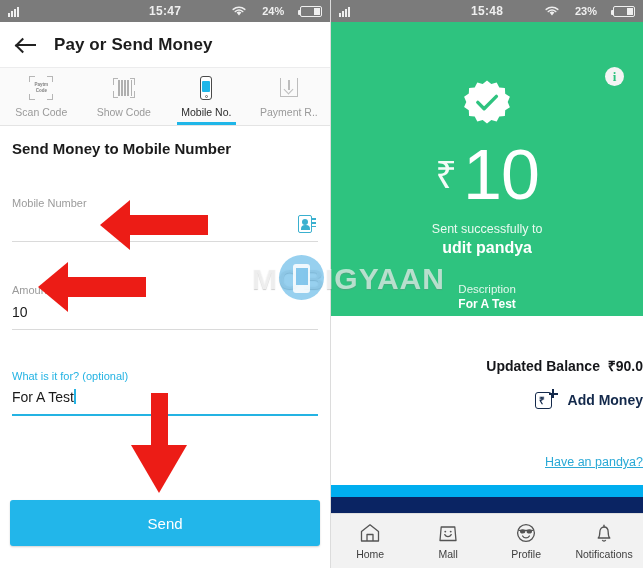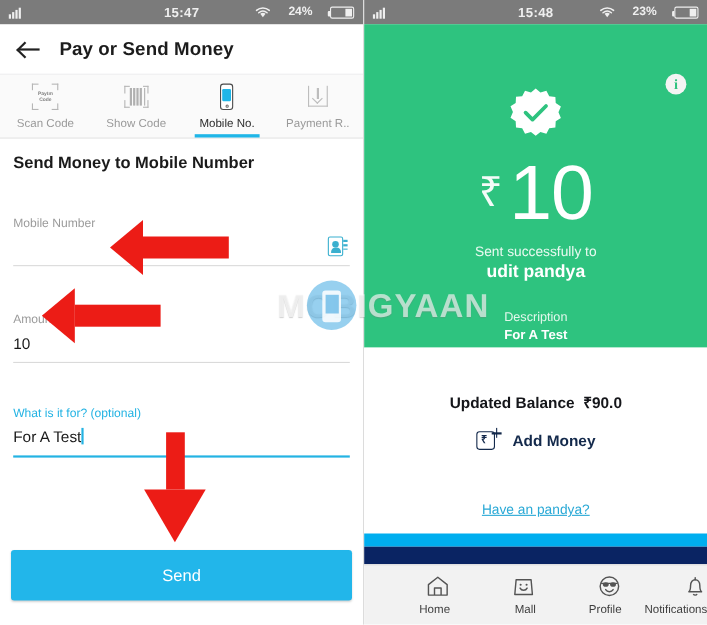--- a/index.html
+++ b/index.html
@@ -165,21 +165,21 @@
     margin-top: 14px; display: flex; align-items: center; gap: 6px; color: #fff;
   }
   .amount-rupee { font-size: 38px; font-weight: 300; line-height: 1; opacity: .95; }
   .amount-num { font-size: 70px; font-weight: 300; line-height: 1; letter-spacing: -1px; }
   .sent-to { margin-top: 12px; font-size: 12.5px; color: #eafaf1; }
   .sent-name { margin-top: 3px; font-size: 16px; font-weight: bold; color: #ffffff; }
   .desc-label { margin-top: 26px; font-size: 11.5px; color: #e2f7ec; }
   .desc-value { margin-top: 2px; font-size: 12px; font-weight: bold; color: #ffffff; }
 
   
-  .balance-area { background: #fff; position: relative; height: 200px; padding-top: 40px; text-align: center; }
+  .balance-area { background: #fff; position: relative; height: 200px; padding-top: 40px; text-align: right; }
   .balance-line { font-size: 14px; font-weight: bold; color: #15161a; }
   .addmoney {
     margin-top: 14px; display: inline-flex; align-items: center; gap: 10px; cursor: pointer;
   }
   .am-icon { width: 23px; height: 22px; position: relative; }
   .am-icon .sq { position: absolute; left: 0; top: 3px; width: 17px; height: 17px; border: 1.4px solid #13294b; border-radius: 3px; }
   .am-icon .rs { position: absolute; left: 4.5px; top: 6.5px; font-size: 10px; color: #13294b; font-weight: bold; line-height: 1; }
   .am-icon .pl { position: absolute; right: 0px; top: 0px; width: 9px; height: 9px; }
   .am-icon .pl::before { content:""; position:absolute; left:0; top:4px; width:9px; height:1.5px; background:#13294b; }
   .am-icon .pl::after  { content:""; position:absolute; left:3.7px; top:0.3px; width:1.5px; height:9px; background:#13294b; }
@@ -190,21 +190,21 @@
   }
 
   
   .bar-cyan { position: absolute; left: 0; right: 0; bottom: 71px; height: 12px; background: #00aeef; }
   .bar-navy { position: absolute; left: 0; right: 0; bottom: 55px; height: 16px; background: #0a2463; }
   .bottom-nav {
     position: absolute; left: 0; right: 0; bottom: 0; height: 55px;
     background: #f2f2f2; border-top: 1px solid #dfdfdf; display: flex; align-items: center;
   }
   .nav-item {
-    flex: 1; display: flex; flex-direction: column; align-items: flex-end;
+    flex: 1; display: flex; flex-direction: column; align-items: center;
     justify-content: center; gap: 4px; cursor: pointer;
   }
   .nav-label { font-size: 10.5px; color: #3f3f3f; }
   .nicon { width: 22px; height: 22px; position: relative; }
 
   
   .watermark {
     position: absolute; left: 252px; top: 262px; z-index: 40;
     display: flex; align-items: center; pointer-events: none;
     font-family: "Liberation Sans", sans-serif; font-weight: bold;

